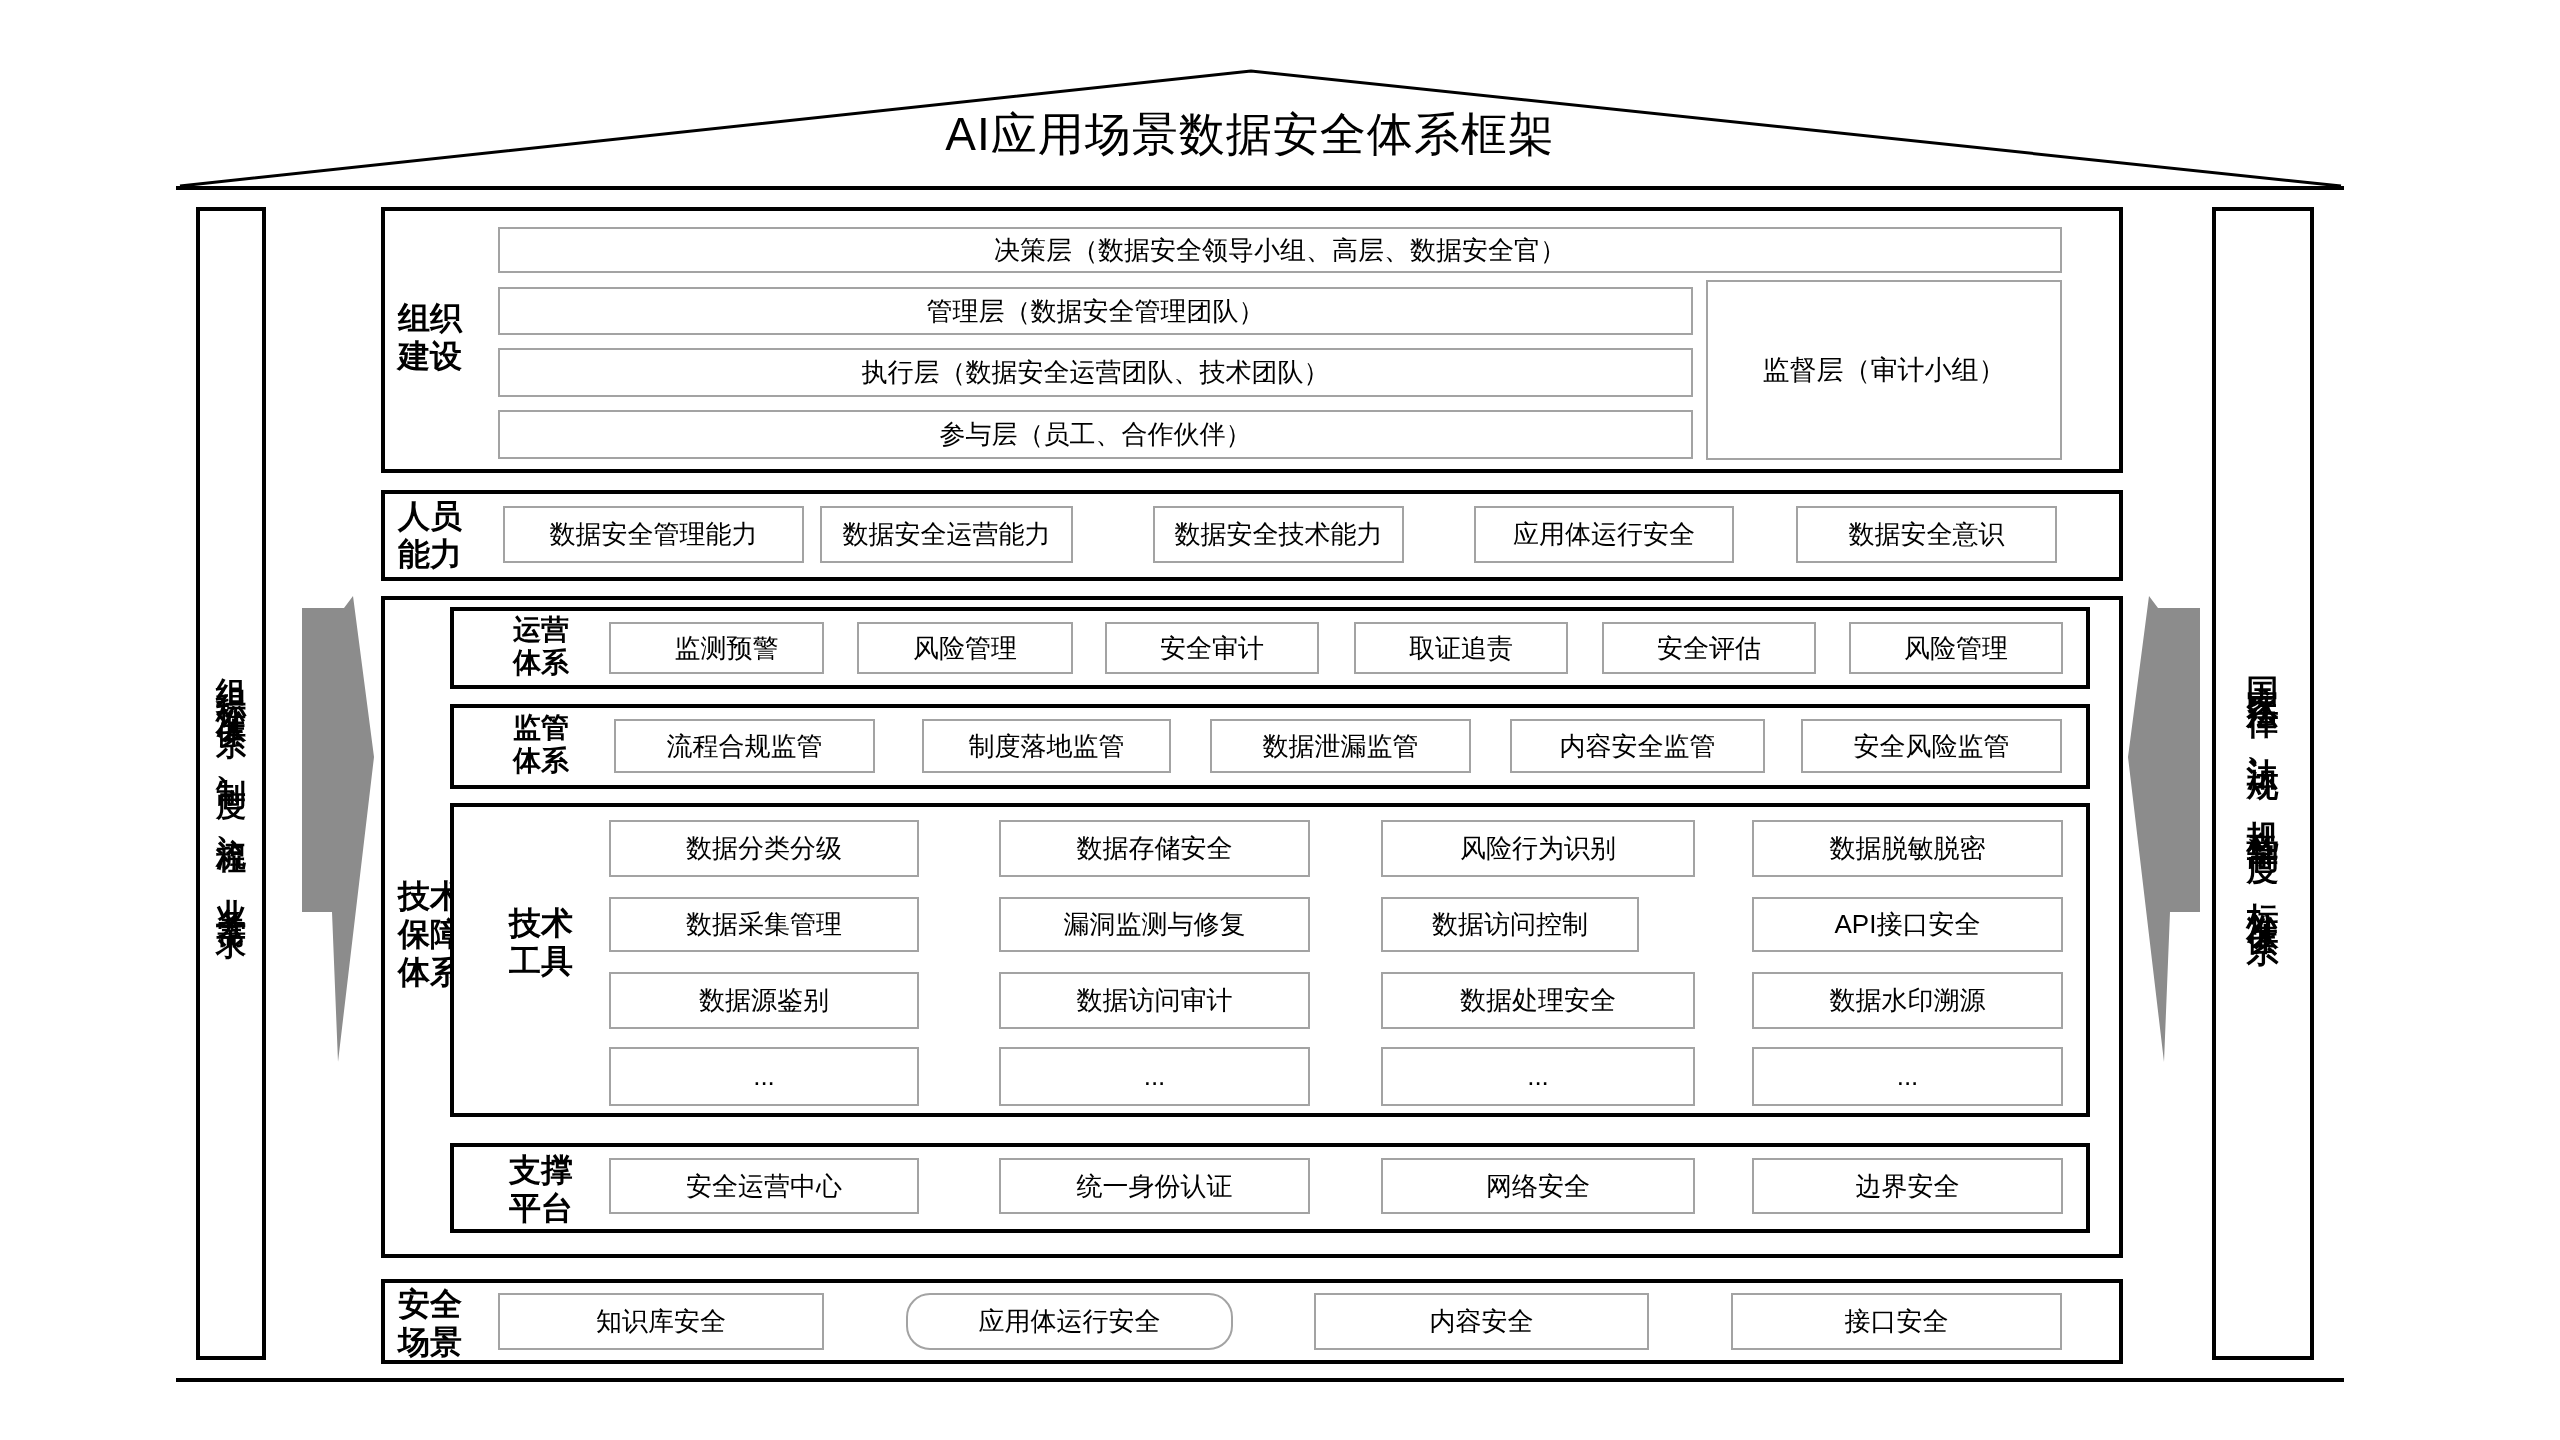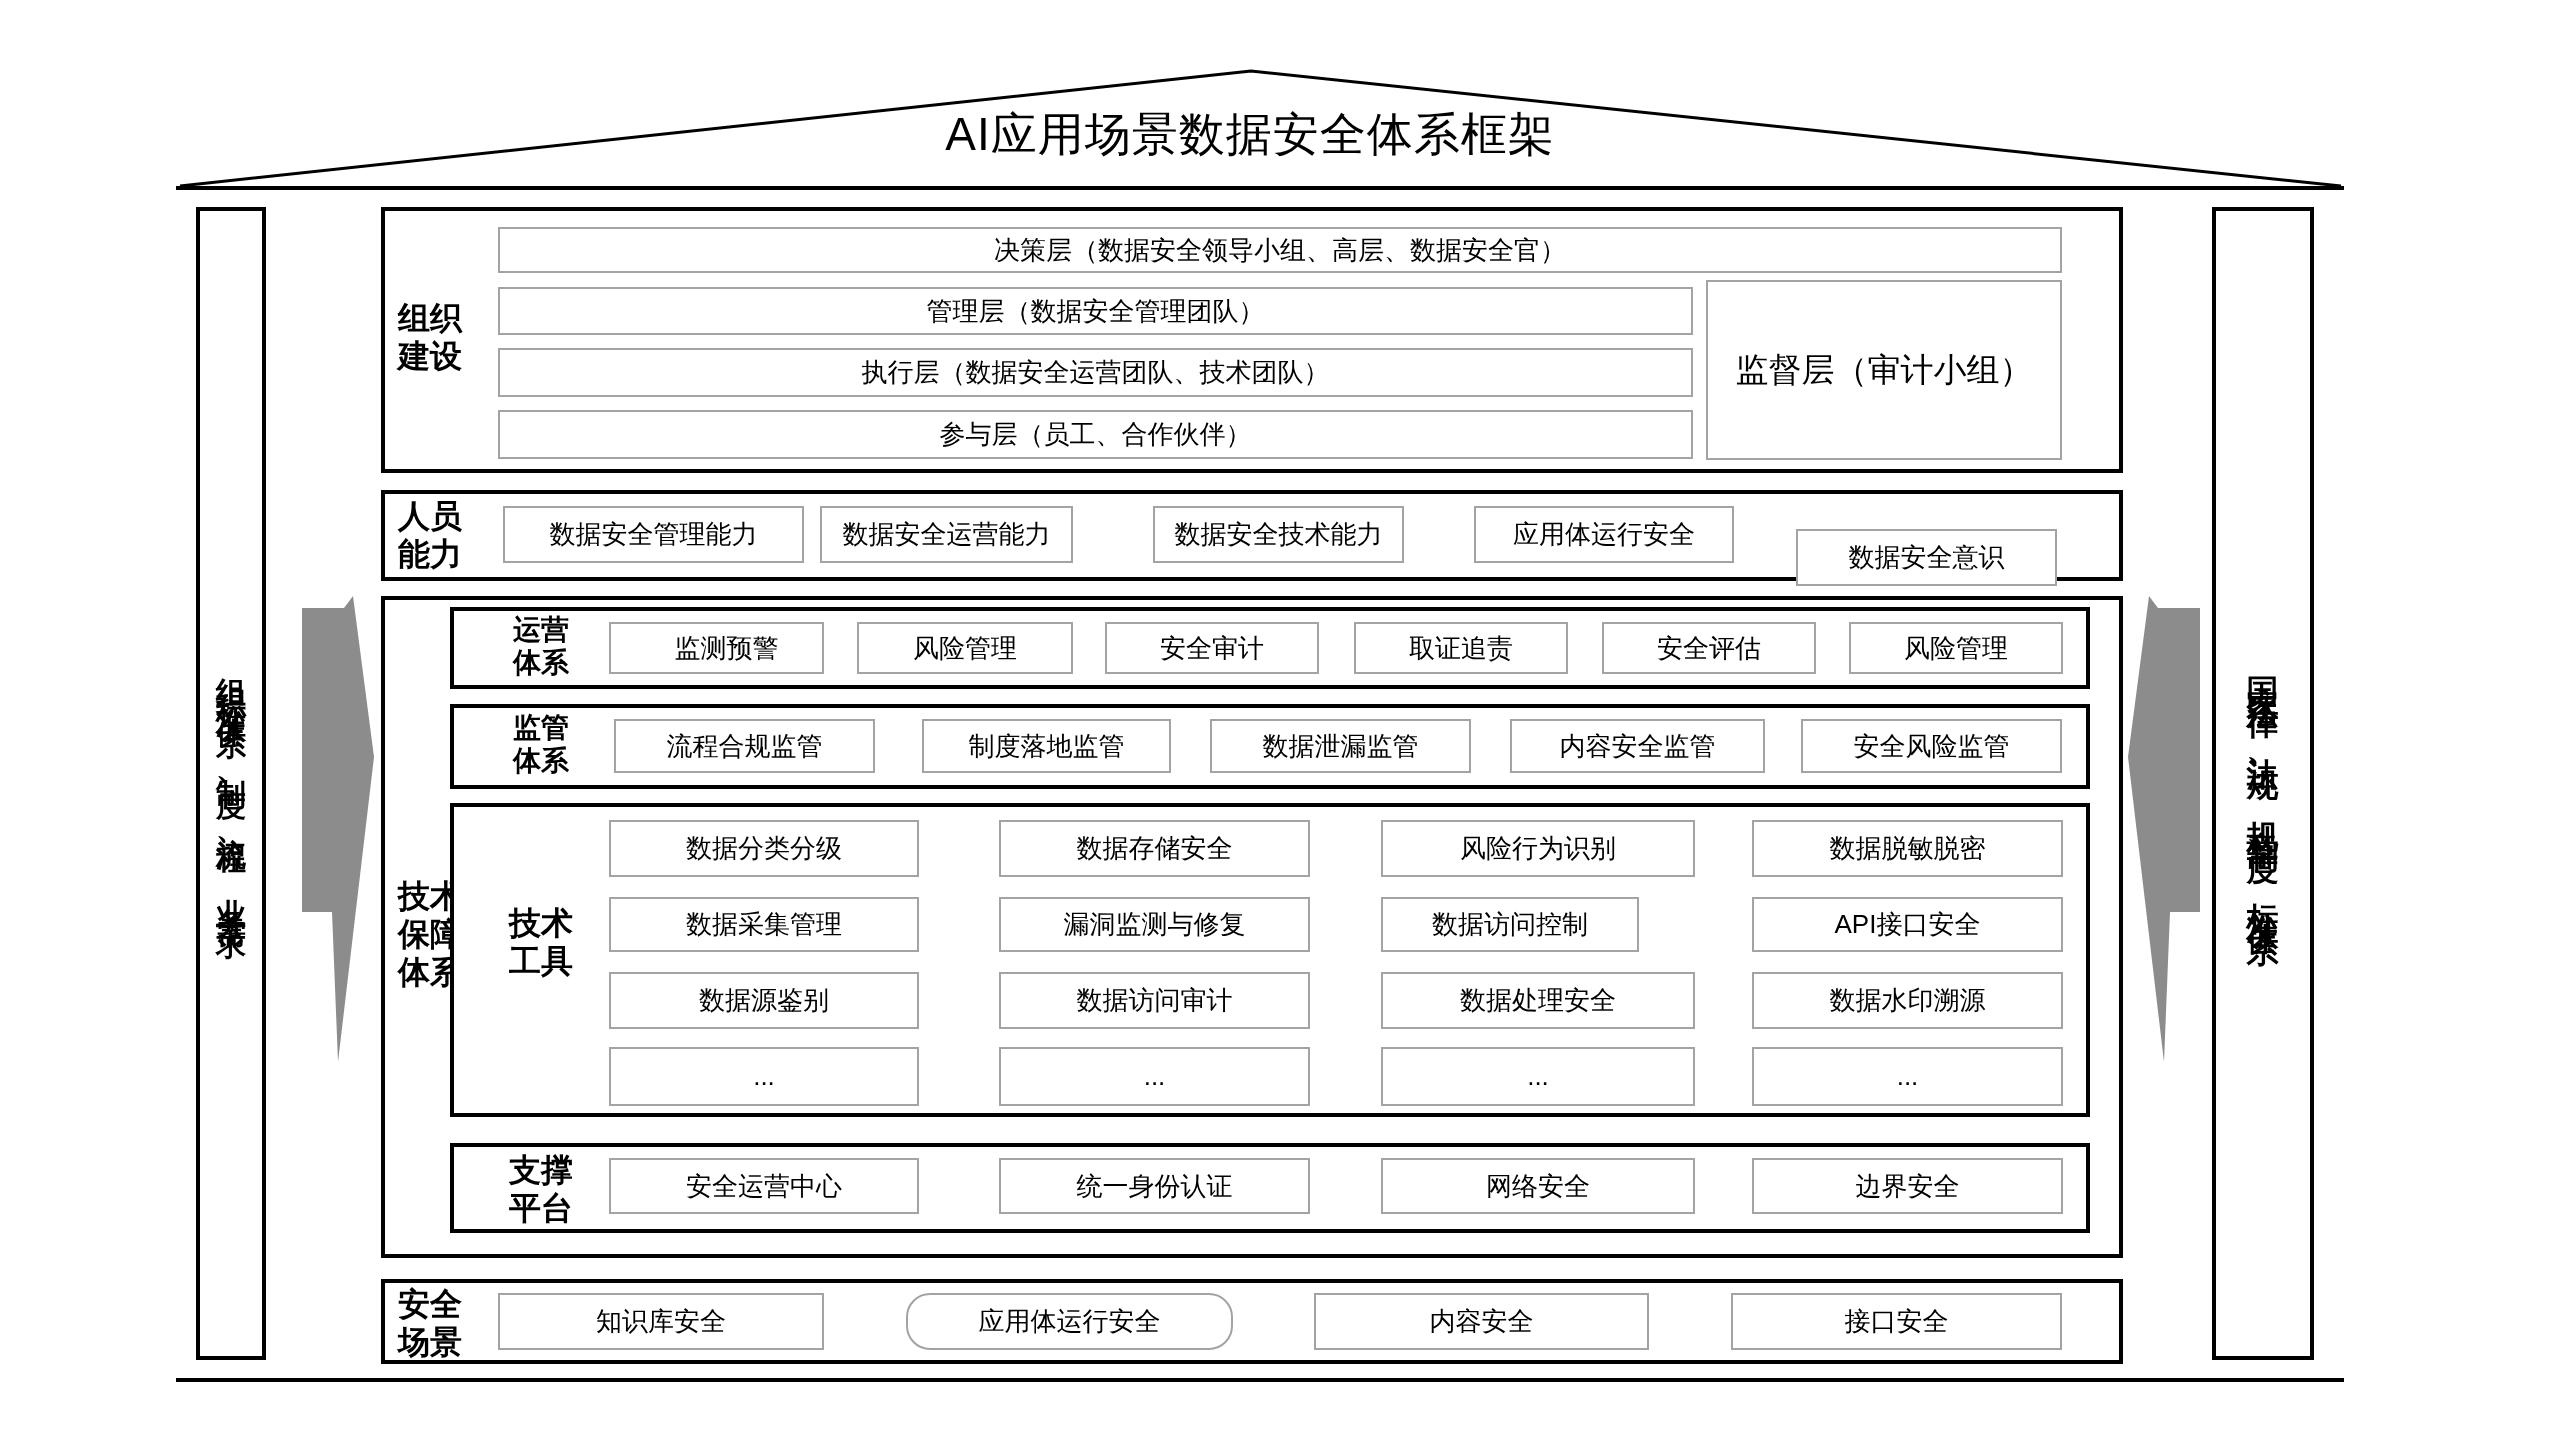--- a/index.html
+++ b/index.html
@@ -43,30 +43,30 @@
     <span style="font-size:32px;">国家法律、法规、规章制度、标准体系</span>
   </div>
 
   <div class="section" style="left:381px;top:207px;width:1742px;height:266px;"></div>
   <div class="vlabel" style="left:388px;top:300px;width:84px;">组织
 建设</div>
   <div class="b" style="left:498px;top:227px;width:1564px;height:46px;">决策层（数据安全领导小组、高层、数据安全官）</div>
   <div class="b" style="left:498px;top:287px;width:1195px;height:48px;">管理层（数据安全管理团队）</div>
   <div class="b" style="left:498px;top:348px;width:1195px;height:49px;">执行层（数据安全运营团队、技术团队）</div>
   <div class="b" style="left:498px;top:410px;width:1195px;height:49px;">参与层（员工、合作伙伴）</div>
-  <div class="b" style="left:1706px;top:280px;width:356px;height:180px;font-size:33px;">监督层（审计小组）</div>
+  <div class="b" style="left:1706px;top:280px;width:356px;height:180px;font-size:27px;">监督层（审计小组）</div>
 
   <div class="section" style="left:381px;top:490px;width:1742px;height:91px;"></div>
   <div class="vlabel" style="left:388px;top:498px;width:84px;">人员
 能力</div>
   <div class="b" style="left:503px;top:506px;width:301px;height:57px;">数据安全管理能力</div>
   <div class="b" style="left:820px;top:506px;width:253px;height:57px;">数据安全运营能力</div>
   <div class="b" style="left:1153px;top:506px;width:251px;height:57px;">数据安全技术能力</div>
   <div class="b" style="left:1474px;top:506px;width:260px;height:57px;">应用体运行安全</div>
-  <div class="b" style="left:1796px;top:506px;width:261px;height:57px;margin-top:23px;">数据安全意识</div>
+  <div class="b" style="left:1796px;top:506px;width:261px;height:57px;">数据安全意识</div>
 
   <div class="section" style="left:381px;top:596px;width:1742px;height:662px;"></div>
   <div class="vlabel" style="left:388px;top:878px;width:84px;">技术
 保障
 体系</div>
 
   <div class="section" style="left:450px;top:607px;width:1640px;height:82px;"></div>
   <div class="vlabel sub" style="left:502px;top:613px;width:78px;">运营
 体系</div>
   <div class="b" style="left:609px;top:622px;width:215px;height:52px;padding-left:20px;">监测预警</div>

